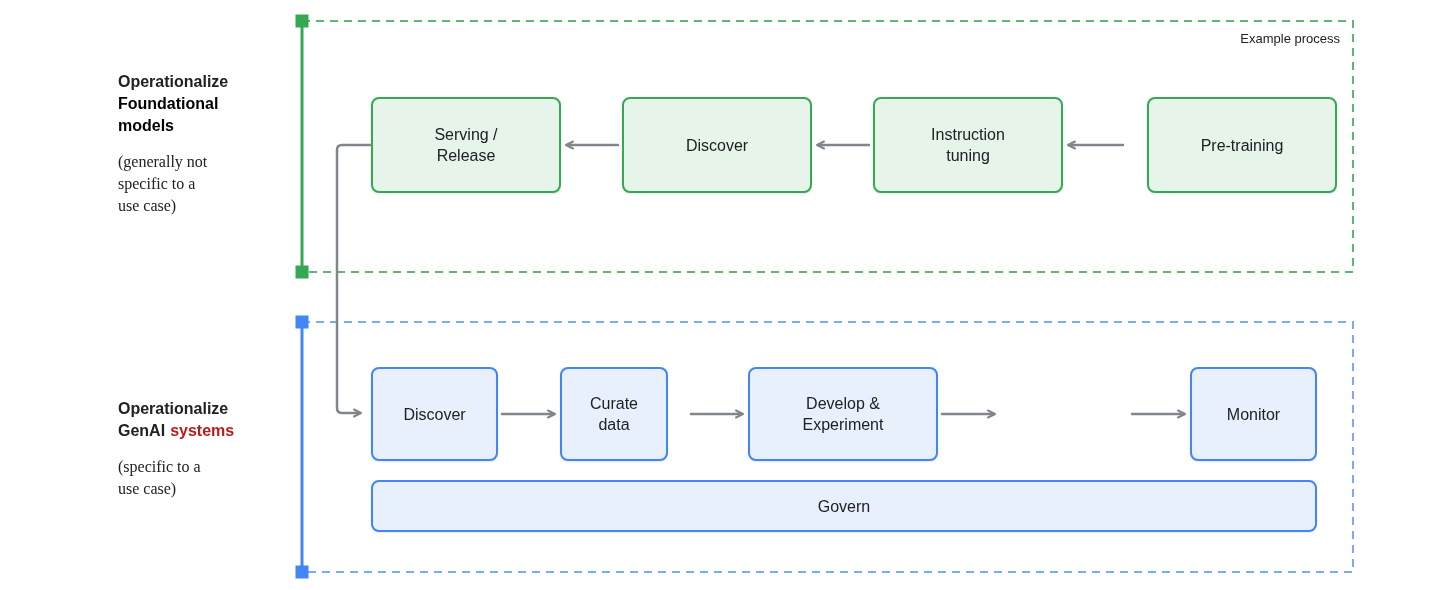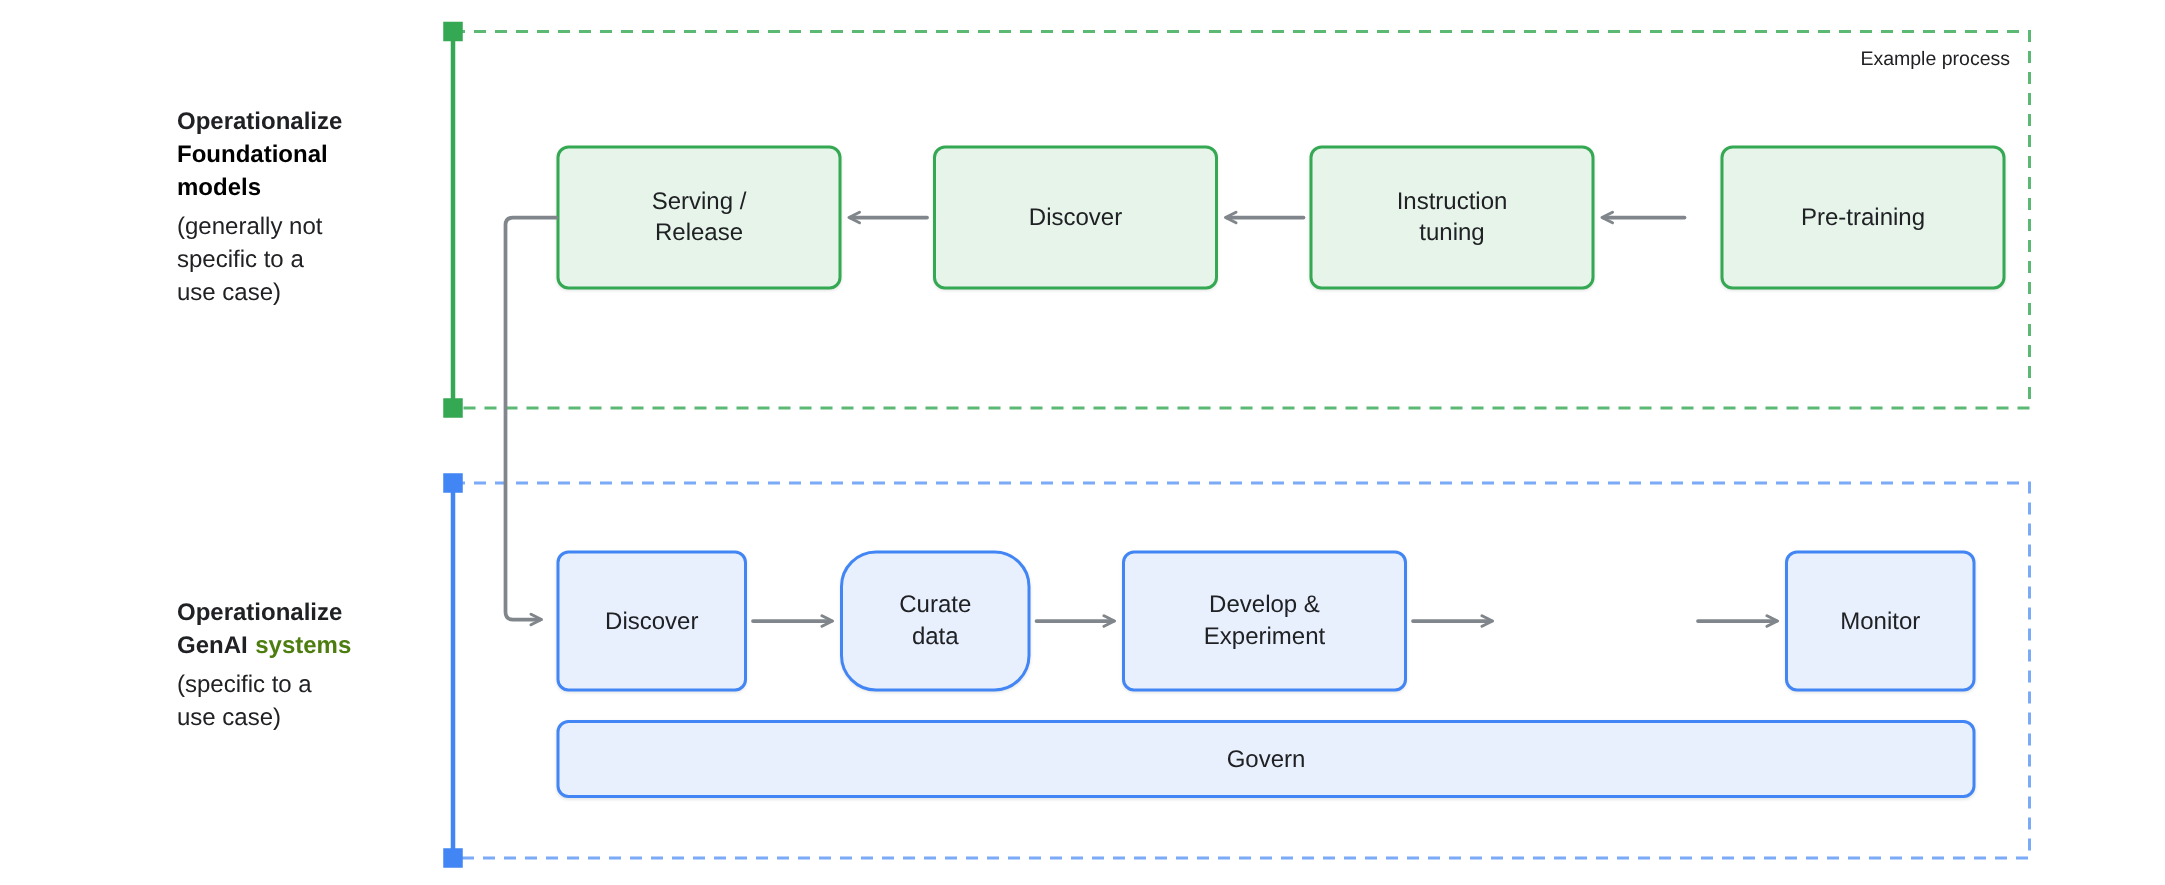--- a/index.html
+++ b/index.html
@@ -21,22 +21,22 @@
   .side-label {
     position: absolute;
     left: 118px;
     width: 185px;
     color: #202124;
     font-size: 16px;
     line-height: 22px;
   }
   .side-label .bold { font-weight: 700; }
   .green-text { color: #000000; }
-  .blue-text  { color: #4d7c0f; text-align: center; }
-  .note-block { margin-top: 4px; font-weight: 400; }
+  .blue-text  { color: #b91c1c; text-align: center; }
+  .note-block { margin-top: 14px; font-weight: 400; font-family: Liberation Serif, serif; }
   .title-row span + span { margin-left: 5px; }
 
   
   .corner-note {
     position: absolute;
     top: 31px;
     right: 103px;
     font-size: 13px;
     font-weight: 500;
     color: #202124;
@@ -106,21 +106,21 @@
   <div class="corner-note">Example process</div>
 
   <div class="box green pre" style="left:371px;top:97px;width:190px;height:96px;">Serving /
 Release</div>
   <div class="box green pre" style="left:622px;top:97px;width:190px;height:96px;">Discover</div>
   <div class="box green pre" style="left:873px;top:97px;width:190px;height:96px;">Instruction
 tuning</div>
   <div class="box green pre" style="left:1127px;top:97px;width:190px;height:96px;margin-left:20px;">Pre-training</div>
 
   <div class="box blue pre" style="left:371px;top:367px;width:127px;height:94px;">Discover</div>
-  <div class="box blue pre" style="left:560px;top:367px;width:127px;height:94px;border-radius:24px;">Curate
+  <div class="box blue pre" style="left:560px;top:367px;width:108px;height:94px;">Curate
 data</div>
   <div class="box blue pre" style="left:748px;top:367px;width:190px;height:94px;">Develop &amp;
 Experiment</div>
   <div class="box blue pre" style="left:1190px;top:367px;width:127px;height:94px;">Monitor</div>
 
   <div class="box blue" style="left:371px;top:480px;width:946px;height:52px;">Govern</div>
 
   <svg class="overlay" width="1443" height="590">
     <defs>
       <marker id="ah" markerWidth="12" markerHeight="12" refX="8" refY="5" orient="auto" markerUnits="userSpaceOnUse">

